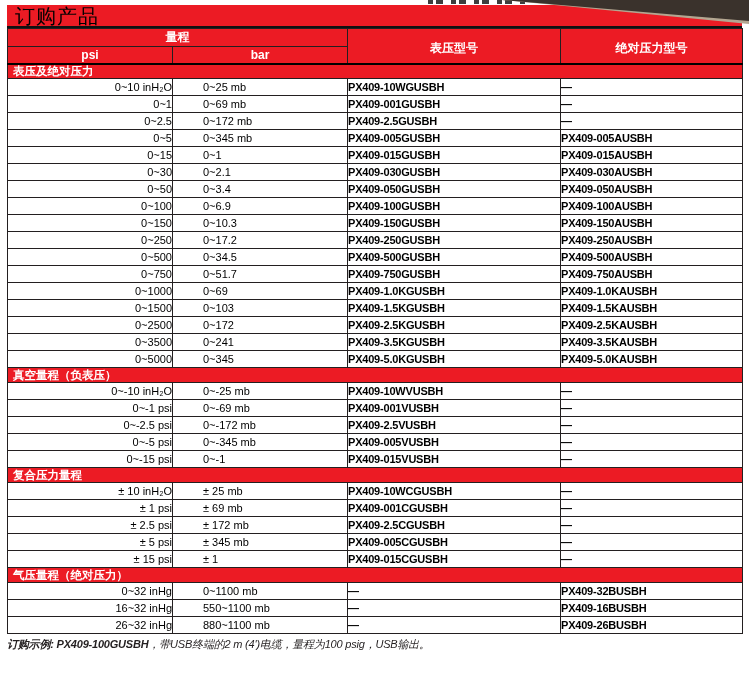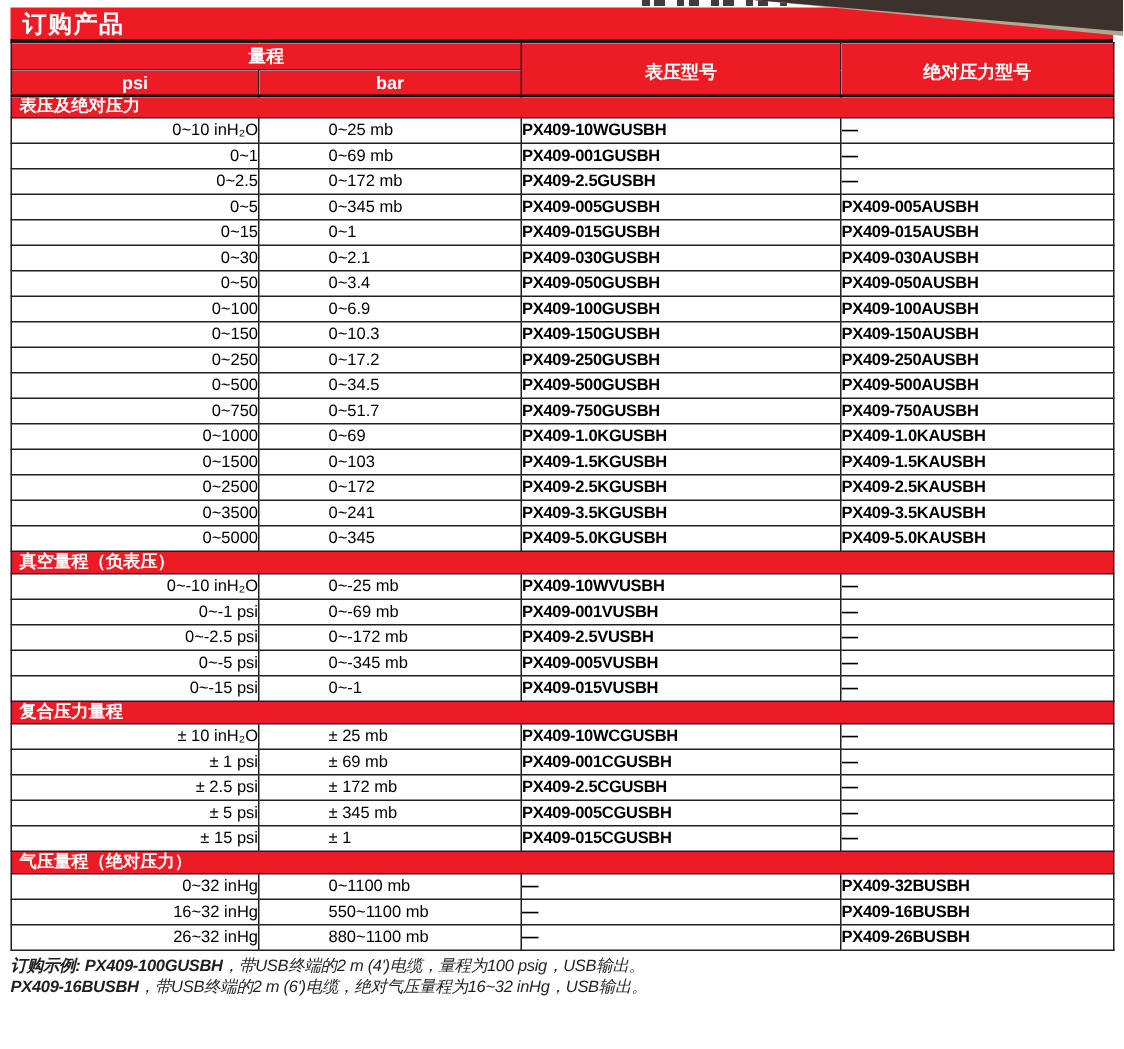--- a/index.html
+++ b/index.html
@@ -11,36 +11,36 @@
     background:repeating-linear-gradient(90deg,#1c1c1c 0 5px,transparent 5px 8px,#1c1c1c 8px 15px,transparent 15px 23px);
     opacity:.85; }
 
   
   .wedge-light { position:absolute; top:0; right:0; width:247px; height:24px;
     clip-path:polygon(0 0,100% 0,100% 100%); background:#b3a691; z-index:3; }
   .wedge-dark { position:absolute; top:0; right:0; width:247px; height:21px;
     clip-path:polygon(0 0,100% 0,100% 100%); background:#3a322c; z-index:4; }
 
   .title-bar { position:relative; margin:5px 0 0 7px; width:735px; height:23px;
-    background:var(--red); color:#ffffff; font-weight:bold; font-size:16px;
+    background:var(--red); color:#000000; font-weight:normal; font-size:20px;
     line-height:23px; padding-left:8px; letter-spacing:1px; z-index:2;
     border-bottom:2px solid #111; }
 
   table.order { border-collapse:collapse; table-layout:fixed; width:735px; margin-left:7px; }
   table.order th, table.order td { border:1px solid #231f20; overflow:hidden; white-space:nowrap; }
 
   thead th { background:var(--red); color:#fff; font-weight:bold; font-size:12px; text-align:center; }
   tr.hdr-top { height:18px; }
   tr.hdr-bottom { height:17px; }
   thead { border-bottom:2px solid #000; }
   th.model-head { vertical-align:middle; padding-top:6px; }
 
   td { font-size:11px; color:#000; height:17px; line-height:12px; }
   td.c0 { text-align:right; padding-left:5px; }
-  td.c1 { text-align:left; padding-left:46px; }
+  td.c1 { text-align:left; padding-left:30px; }
   td.c2, td.c3 { text-align:left; font-weight:bold; letter-spacing:-0.2px; }
 
   tr.section-row td { background:var(--red); color:#fff; font-weight:bold;
     font-size:11.5px; height:15px; text-align:left; padding-left:5px; }
 
   .footnotes { margin:4px 0 0 7px; font-size:11px; font-style:italic;
     color:#231f20; line-height:13.5px; letter-spacing:-0.2px; }
   .footnotes .bold { font-weight:bold; }
 </style>
 </head>
@@ -265,18 +265,15 @@
           <td class="c2">—</td>
           <td class="c3">PX409-26BUSBH</td>
         </tr>
       </tbody>
   </table>
 
   <div class="footnotes">
     <div>
       <span class="bold">订购示例: PX409-100GUSBH</span><span>，带USB终端的2 m (4')电缆，量程为100 psig，USB输出。</span>
     </div>
-    <div>
-      <span class="bold">PX409-16BUSBH</span><span>，带USB终端的2 m (6')电缆，绝对气压量程为16~32 inHg，USB输出。</span>
-    </div>
   </div>
 
 </div>
 
 </body></html>

